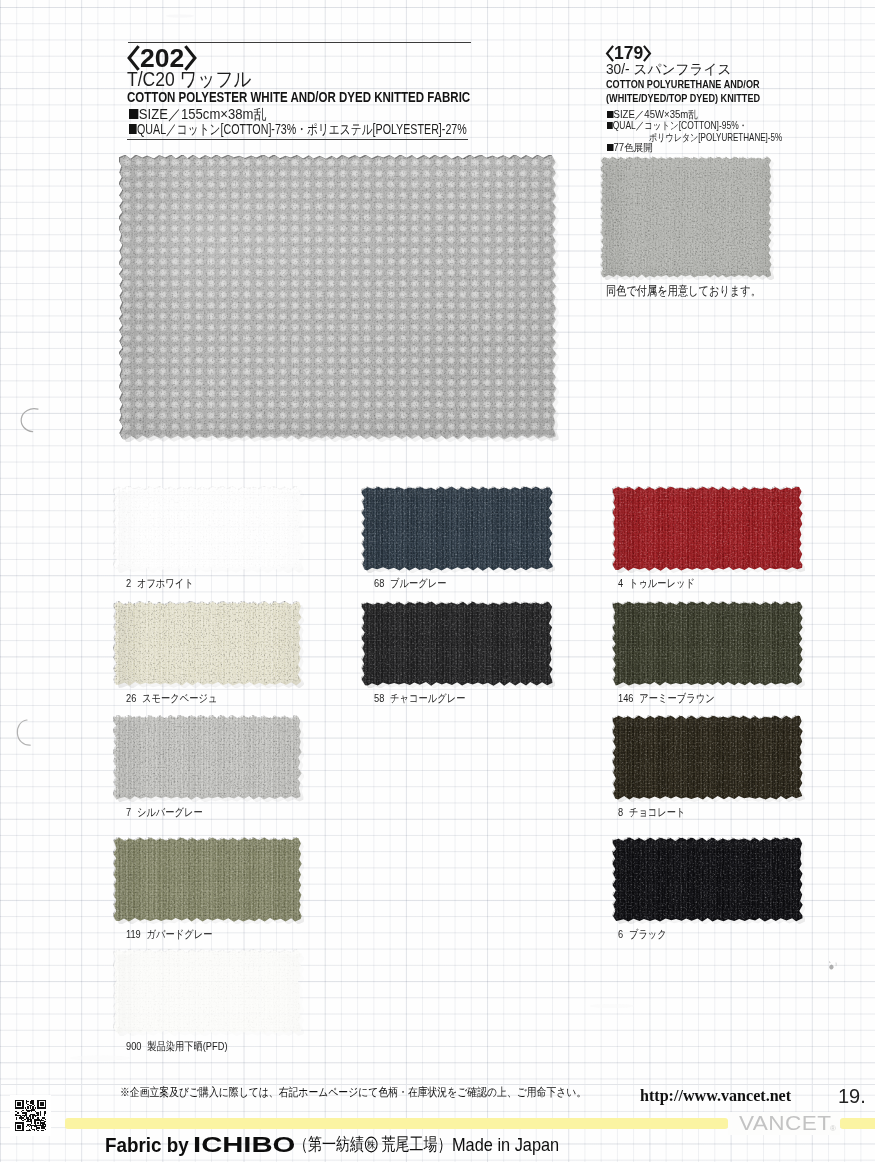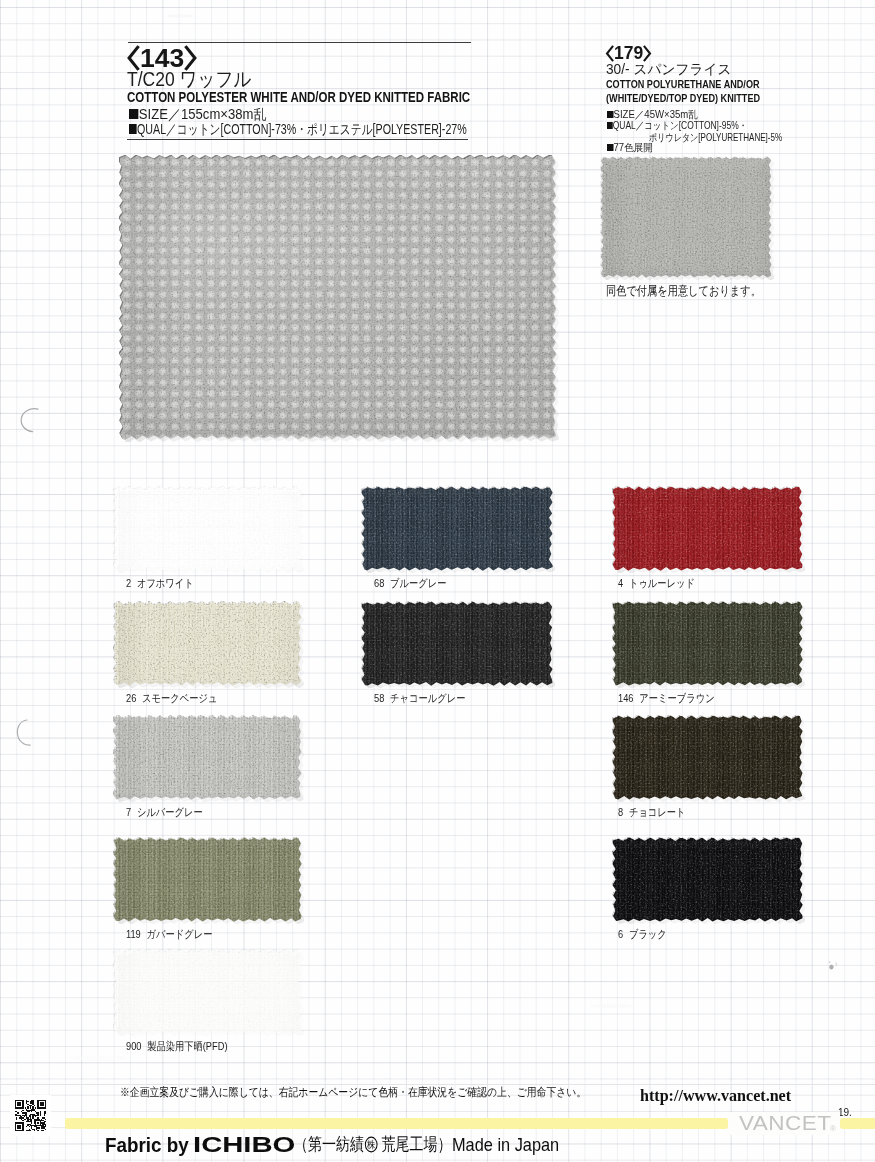--- a/index.html
+++ b/index.html
@@ -143,21 +143,21 @@
     <svg width="26" height="34" viewBox="0 0 26 34" fill="none" aria-hidden="true">
       <path d="M12 4.0 C5.5 4.8 1.8 10.6 2.4 17.6 C3.0 24.4 8.6 29.6 15.2 29.2" stroke="#b2b2b2" stroke-width="1.2" fill="none" stroke-linecap="round"></path>
     </svg>
   </div>
 
   <div class="rule" style="left:128px; top:42px; width:343px; height:1.4px;"></div>
 
   <div class="hdr code-no" style="left:126px; top:45px; font-size:26.5px; line-height:26px;">
     <svg class="ang" width="14" height="26" viewBox="0 0 14 26">
         <path d="M12.6 1.1 L3.1 13 L12.6 24.9" stroke="#171717" stroke-width="3.1" fill="none" stroke-linecap="butt" stroke-linejoin="miter"></path>
-      </svg><span class="num">143</span><svg class="ang" width="14" height="26" viewBox="0 0 14 26">
+      </svg><span class="num">202</span><svg class="ang" width="14" height="26" viewBox="0 0 14 26">
         <path d="M1.4 1.1 L10.9 13 L1.4 24.9" stroke="#171717" stroke-width="3.1" fill="none" stroke-linecap="butt" stroke-linejoin="miter"></path>
       </svg>
   </div>
 
   <div class="hdr jp-name" style="left:127px; top:66.5px; font-size:20.5px; line-height:23px; transform:scaleX(0.855);">T/C20 ワッフル</div>
 
   <div class="hdr eng-name" style="left:127px; top:88.5px; font-size:15.5px; line-height:16px; transform:scaleX(0.743);">COTTON POLYESTER WHITE AND/OR DYED KNITTED FABRIC</div>
 
   <div class="hdr spec" style="left:129px; top:106px; font-size:14px; line-height:16px; transform:scaleX(0.935);">
     <span class="sq" style="width:10px; height:10px; margin-right:0.5px;"></span><span>SIZE／155cm×38m乱</span>
@@ -473,21 +473,21 @@
 
   <div class="hairline" style="left:0px; top:1084px; width:875px; height:1px; background:#e2e4e8;"></div>
 
   <div class="footer-note" style="left:120px; top:1085px; font-size:11.6px; line-height:15px;
               font-family:'Liberation Serif', serif; transform-origin:left top; transform:scaleX(0.848);">※企画立案及びご購入に際しては、右記ホームページにて色柄・在庫状況をご確認の上、ご用命下さい。</div>
 
   <a class="footer-note" style="left:640px; top:1087px; font-size:16.6px; line-height:18px;
             font-family:'Liberation Serif', serif; font-weight:bold; text-decoration:none; color:#111;
             transform-origin:left top; transform:scaleX(0.97);">http://www.vancet.net</a>
 
-  <div class="footer-note" style="left:838px; top:1088px; font-size:10px; line-height:17px; color:#222;margin-top:16px;">19.</div>
+  <div class="footer-note" style="left:838px; top:1088px; font-size:20px; line-height:17px; color:#222;">19.</div>
 
   <div class="qr" style="left:10px; top:1095px; width:41px; height:41px;">
     <svg width="41" height="41" viewBox="0 0 33 33" shape-rendering="crispEdges" aria-hidden="true">
       <rect width="33" height="33" fill="#ffffff"></rect>
       <g fill="#111111" id="qr-modules">
           <path d="M4 4h1v1h-1zM5 4h1v1h-1zM6 4h1v1h-1zM7 4h1v1h-1zM8 4h1v1h-1zM9 4h1v1h-1zM10 4h1v1h-1zM13 4h1v1h-1zM17 4h1v1h-1zM18 4h1v1h-1zM22 4h1v1h-1zM23 4h1v1h-1zM24 4h1v1h-1zM25 4h1v1h-1zM26 4h1v1h-1zM27 4h1v1h-1zM28 4h1v1h-1zM4 5h1v1h-1zM10 5h1v1h-1zM13 5h1v1h-1zM14 5h1v1h-1zM16 5h1v1h-1zM17 5h1v1h-1zM18 5h1v1h-1zM22 5h1v1h-1zM28 5h1v1h-1zM4 6h1v1h-1zM6 6h1v1h-1zM7 6h1v1h-1zM8 6h1v1h-1zM10 6h1v1h-1zM13 6h1v1h-1zM16 6h1v1h-1zM17 6h1v1h-1zM18 6h1v1h-1zM22 6h1v1h-1zM24 6h1v1h-1zM25 6h1v1h-1zM26 6h1v1h-1zM28 6h1v1h-1zM4 7h1v1h-1zM6 7h1v1h-1zM7 7h1v1h-1zM8 7h1v1h-1zM10 7h1v1h-1zM14 7h1v1h-1zM18 7h1v1h-1zM22 7h1v1h-1zM24 7h1v1h-1zM25 7h1v1h-1zM26 7h1v1h-1zM28 7h1v1h-1zM4 8h1v1h-1zM6 8h1v1h-1zM7 8h1v1h-1zM8 8h1v1h-1zM10 8h1v1h-1zM15 8h1v1h-1zM16 8h1v1h-1zM17 8h1v1h-1zM19 8h1v1h-1zM22 8h1v1h-1zM24 8h1v1h-1zM25 8h1v1h-1zM26 8h1v1h-1zM28 8h1v1h-1zM4 9h1v1h-1zM10 9h1v1h-1zM14 9h1v1h-1zM16 9h1v1h-1zM18 9h1v1h-1zM22 9h1v1h-1zM28 9h1v1h-1zM4 10h1v1h-1zM5 10h1v1h-1zM6 10h1v1h-1zM7 10h1v1h-1zM8 10h1v1h-1zM9 10h1v1h-1zM10 10h1v1h-1zM12 10h1v1h-1zM14 10h1v1h-1zM16 10h1v1h-1zM18 10h1v1h-1zM20 10h1v1h-1zM22 10h1v1h-1zM23 10h1v1h-1zM24 10h1v1h-1zM25 10h1v1h-1zM26 10h1v1h-1zM27 10h1v1h-1zM28 10h1v1h-1zM13 11h1v1h-1zM17 11h1v1h-1zM18 11h1v1h-1zM19 11h1v1h-1zM10 12h1v1h-1zM13 12h1v1h-1zM14 12h1v1h-1zM15 12h1v1h-1zM16 12h1v1h-1zM17 12h1v1h-1zM18 12h1v1h-1zM19 12h1v1h-1zM4 13h1v1h-1zM5 13h1v1h-1zM9 13h1v1h-1zM14 13h1v1h-1zM15 13h1v1h-1zM17 13h1v1h-1zM20 13h1v1h-1zM24 13h1v1h-1zM27 13h1v1h-1zM28 13h1v1h-1zM6 14h1v1h-1zM10 14h1v1h-1zM11 14h1v1h-1zM12 14h1v1h-1zM13 14h1v1h-1zM21 14h1v1h-1zM22 14h1v1h-1zM24 14h1v1h-1zM27 14h1v1h-1zM28 14h1v1h-1zM4 15h1v1h-1zM5 15h1v1h-1zM12 15h1v1h-1zM13 15h1v1h-1zM16 15h1v1h-1zM17 15h1v1h-1zM18 15h1v1h-1zM19 15h1v1h-1zM22 15h1v1h-1zM24 15h1v1h-1zM27 15h1v1h-1zM4 16h1v1h-1zM5 16h1v1h-1zM6 16h1v1h-1zM7 16h1v1h-1zM8 16h1v1h-1zM10 16h1v1h-1zM11 16h1v1h-1zM12 16h1v1h-1zM13 16h1v1h-1zM15 16h1v1h-1zM16 16h1v1h-1zM18 16h1v1h-1zM19 16h1v1h-1zM20 16h1v1h-1zM21 16h1v1h-1zM22 16h1v1h-1zM24 16h1v1h-1zM27 16h1v1h-1zM8 17h1v1h-1zM9 17h1v1h-1zM11 17h1v1h-1zM13 17h1v1h-1zM15 17h1v1h-1zM16 17h1v1h-1zM18 17h1v1h-1zM20 17h1v1h-1zM5 18h1v1h-1zM7 18h1v1h-1zM8 18h1v1h-1zM9 18h1v1h-1zM10 18h1v1h-1zM13 18h1v1h-1zM14 18h1v1h-1zM16 18h1v1h-1zM18 18h1v1h-1zM22 18h1v1h-1zM26 18h1v1h-1zM27 18h1v1h-1zM5 19h1v1h-1zM9 19h1v1h-1zM11 19h1v1h-1zM12 19h1v1h-1zM14 19h1v1h-1zM15 19h1v1h-1zM16 19h1v1h-1zM17 19h1v1h-1zM19 19h1v1h-1zM20 19h1v1h-1zM21 19h1v1h-1zM22 19h1v1h-1zM23 19h1v1h-1zM25 19h1v1h-1zM28 19h1v1h-1zM10 20h1v1h-1zM14 20h1v1h-1zM16 20h1v1h-1zM17 20h1v1h-1zM19 20h1v1h-1zM20 20h1v1h-1zM21 20h1v1h-1zM22 20h1v1h-1zM23 20h1v1h-1zM24 20h1v1h-1zM25 20h1v1h-1zM26 20h1v1h-1zM13 21h1v1h-1zM14 21h1v1h-1zM15 21h1v1h-1zM16 21h1v1h-1zM17 21h1v1h-1zM19 21h1v1h-1zM20 21h1v1h-1zM24 21h1v1h-1zM27 21h1v1h-1zM28 21h1v1h-1zM4 22h1v1h-1zM5 22h1v1h-1zM6 22h1v1h-1zM7 22h1v1h-1zM8 22h1v1h-1zM9 22h1v1h-1zM10 22h1v1h-1zM17 22h1v1h-1zM19 22h1v1h-1zM20 22h1v1h-1zM22 22h1v1h-1zM24 22h1v1h-1zM25 22h1v1h-1zM26 22h1v1h-1zM27 22h1v1h-1zM4 23h1v1h-1zM10 23h1v1h-1zM14 23h1v1h-1zM15 23h1v1h-1zM16 23h1v1h-1zM20 23h1v1h-1zM24 23h1v1h-1zM26 23h1v1h-1zM27 23h1v1h-1zM28 23h1v1h-1zM4 24h1v1h-1zM6 24h1v1h-1zM7 24h1v1h-1zM8 24h1v1h-1zM10 24h1v1h-1zM14 24h1v1h-1zM16 24h1v1h-1zM17 24h1v1h-1zM18 24h1v1h-1zM19 24h1v1h-1zM20 24h1v1h-1zM21 24h1v1h-1zM22 24h1v1h-1zM23 24h1v1h-1zM24 24h1v1h-1zM25 24h1v1h-1zM26 24h1v1h-1zM28 24h1v1h-1zM4 25h1v1h-1zM6 25h1v1h-1zM7 25h1v1h-1zM8 25h1v1h-1zM10 25h1v1h-1zM13 25h1v1h-1zM15 25h1v1h-1zM17 25h1v1h-1zM19 25h1v1h-1zM20 25h1v1h-1zM21 25h1v1h-1zM25 25h1v1h-1zM26 25h1v1h-1zM27 25h1v1h-1zM28 25h1v1h-1zM4 26h1v1h-1zM6 26h1v1h-1zM7 26h1v1h-1zM8 26h1v1h-1zM10 26h1v1h-1zM17 26h1v1h-1zM21 26h1v1h-1zM22 26h1v1h-1zM23 26h1v1h-1zM25 26h1v1h-1zM26 26h1v1h-1zM27 26h1v1h-1zM4 27h1v1h-1zM10 27h1v1h-1zM15 27h1v1h-1zM18 27h1v1h-1zM19 27h1v1h-1zM21 27h1v1h-1zM28 27h1v1h-1zM4 28h1v1h-1zM5 28h1v1h-1zM6 28h1v1h-1zM7 28h1v1h-1zM8 28h1v1h-1zM9 28h1v1h-1zM10 28h1v1h-1zM13 28h1v1h-1zM14 28h1v1h-1zM15 28h1v1h-1zM16 28h1v1h-1zM19 28h1v1h-1zM22 28h1v1h-1zM25 28h1v1h-1zM26 28h1v1h-1z"></path>
         </g>
     </svg>
   </div>
 

